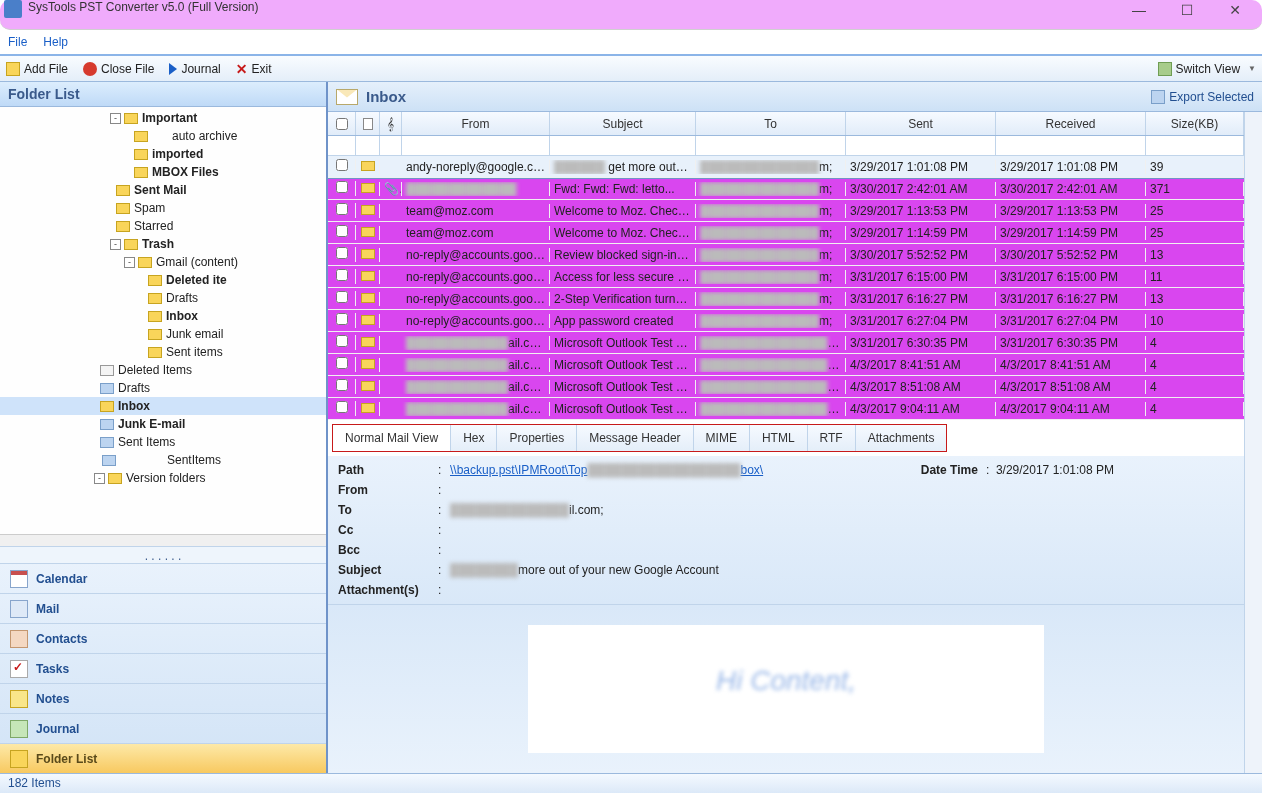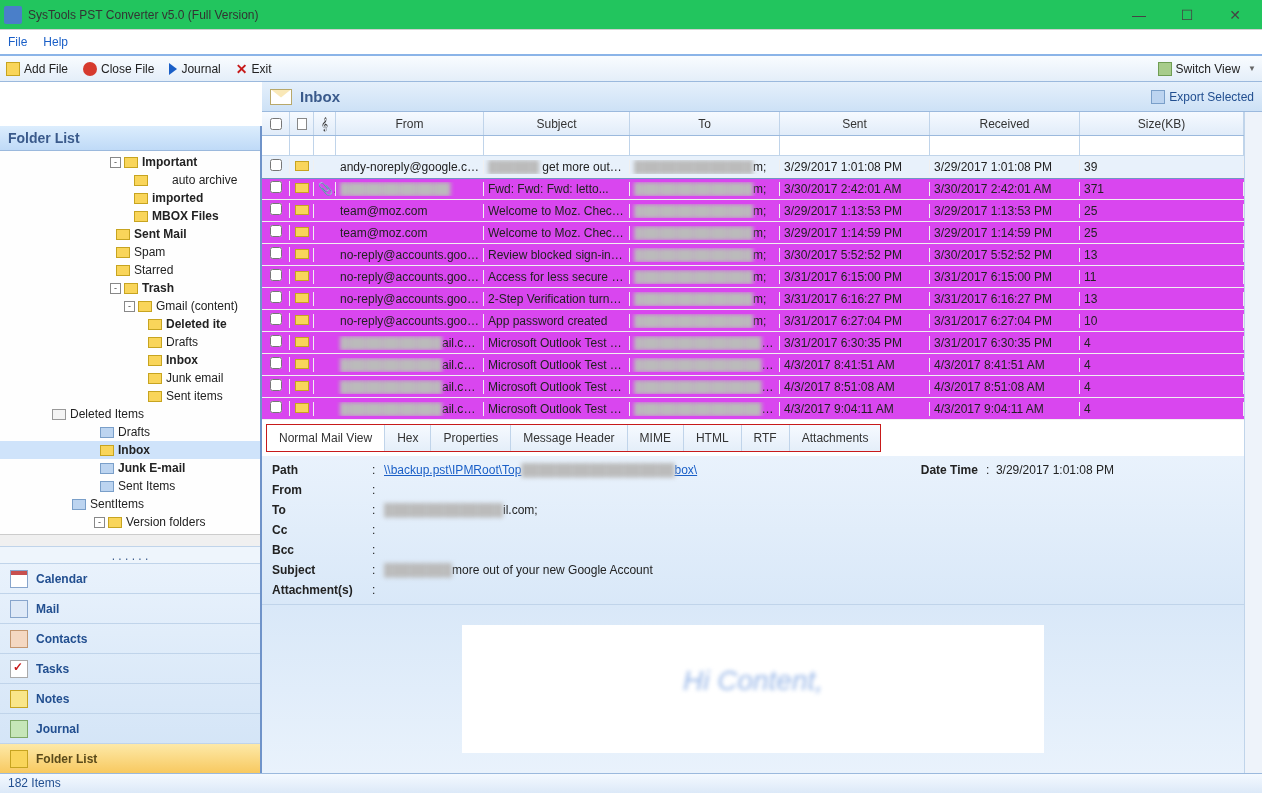--- a/index.html
+++ b/index.html
@@ -1,34 +1,34 @@
 <!DOCTYPE html>
 <html><head>
 <meta charset="utf-8">
 <style>
 * { box-sizing: border-box; margin: 0; padding: 0; }
 body { font-family: "Segoe UI", Tahoma, sans-serif; font-size: 12px; background: #fff; overflow: hidden; }
-.titlebar { height: 30px; background: #22c55e; border-bottom: 1px solid #d0d0d0; display: flex; align-items: center; padding: 0 4px; }
+.titlebar { height: 30px; background: #f0abfc; border-bottom: 1px solid #d0d0d0; display: flex; padding: 0 4px; border-radius: 10px; }
 .titlebar-icon { width: 18px; height: 18px; background: #4a7fc9; margin-right: 6px; display:inline-block; border-radius:2px;}
 .titlebar-text { flex: 1; font-size: 12px; color: #333; }
 .win-controls { display: flex; gap: 18px; padding-right: 8px; }
 .win-btn { width: 30px; height: 20px; display: flex; align-items: center; justify-content: center; cursor: pointer; font-size: 14px; color:#444;}
 .menubar { height: 26px; background: #fff; border-bottom: 2px solid #8bb4e8; display: flex; align-items: center; padding: 0 8px; gap: 16px; }
 .menubar span { color: #1a5fc7; cursor: pointer; }
 .toolbar { height: 26px; background: linear-gradient(#f9fcff,#e4eef9); border-bottom: 1px solid #9bb9dd; display: flex; align-items: center; padding: 0 6px; justify-content: space-between; }
 .toolbar-left, .toolbar-right { display: flex; align-items: center; gap: 15px; }
 .toolbar-item { display: flex; align-items: center; gap: 4px; color: #222; cursor: pointer; }
 .ico { width: 14px; height: 14px; display: inline-block; }
 .ico-add { background:#f9d55a; border:1px solid #c7a420;}
 .ico-close { background:#d63a2e; border-radius:50%;}
 .ico-export { width:0;height:0;border-top:6px solid transparent;border-bottom:6px solid transparent;border-left:8px solid #1a5fc7;}
 .ico-exit { color:#c71a1a; font-weight:bold; font-size:14px;}
 .ico-switch { background:#a7cc8b; border:1px solid #6f9d54;}
 .main { display: flex; height: calc(793px - 30px - 26px - 26px - 20px); }
-.left-pane { width: 262px; border-right: 2px solid #6f93c9; display: flex; flex-direction: column; background:#fafdff;margin-top:44px;}
+.left-pane { width: 328px; border-right: 2px solid #6f93c9; display: flex; flex-direction: column; background:#fafdff;}
 .folder-header { background: linear-gradient(#dcedfd,#bfdaf7); font-weight: bold; color: #3a5a8b; padding: 4px 8px; font-size: 14px; border-bottom:1px solid #9bb9dd;}
 .tree { flex: 1; overflow: auto; padding: 2px 0 2px 0; background:#fefefe;}
 .tree-node { display: flex; align-items: center; height: 18px; padding-right:4px; white-space:nowrap; cursor:pointer;}
 .tree-node.sel { background:#cfe3fa; }
 .expander { width:11px; height:11px; border:1px solid #888; display:inline-flex; align-items:center; justify-content:center; font-size:9px; line-height:1; margin-right:3px; background:#fff; color:#444;}
 .folder-ico { width:14px; height:11px; background:#f9d55a; border:1px solid #c7a420; margin-right:4px; display:inline-block;}
 .folder-ico.blue{ background:#bcd4f0; border-color:#7a9fc9;}
 .folder-ico.del{ background:#f4f4f4; border-color:#999;}
 .folder-ico.inbox{ background:#f9d55a; border-color:#c7a420; position:relative;}
 .tree .label { font-size:12px; color:#222;}
@@ -204,41 +204,41 @@
           <span class="label bold">Inbox</span>
         </div>
         <div class="tree-node" style="padding-left: 148px;">
           <span class="folder-ico folder"></span>
           <span class="label">Junk email</span>
         </div>
         <div class="tree-node" style="padding-left: 148px;">
           <span class="folder-ico folder"></span>
           <span class="label">Sent items</span>
         </div>
-        <div class="tree-node" style="padding-left: 52px;">
+        <div class="tree-node" style="padding-left: 100px;">
           <span class="folder-ico del"></span>
           <span class="label">Deleted Items</span>
         </div>
         <div class="tree-node" style="padding-left: 100px;">
           <span class="folder-ico blue"></span>
           <span class="label">Drafts</span>
         </div>
         <div class="tree-node sel" style="padding-left: 100px;">
           <span class="folder-ico inbox"></span>
           <span class="label bold">Inbox</span>
         </div>
         <div class="tree-node" style="padding-left: 100px;">
           <span class="folder-ico blue"></span>
           <span class="label bold">Junk E-mail</span>
         </div>
         <div class="tree-node" style="padding-left: 100px;">
           <span class="folder-ico blue"></span>
           <span class="label">Sent Items</span>
         </div>
-        <div class="tree-node" style="padding-left: 72px;">
+        <div class="tree-node" style="padding-left: 102px; gap: 47px;">
           <span class="folder-ico blue"></span>
           <span class="label">SentItems</span>
         </div>
         <div class="tree-node" style="padding-left: 94px;">
           <span class="expander">-</span>
           <span class="folder-ico folder"></span>
           <span class="label">Version folders</span>
         </div>
       </div>
     <div class="tree-scroll"></div>

